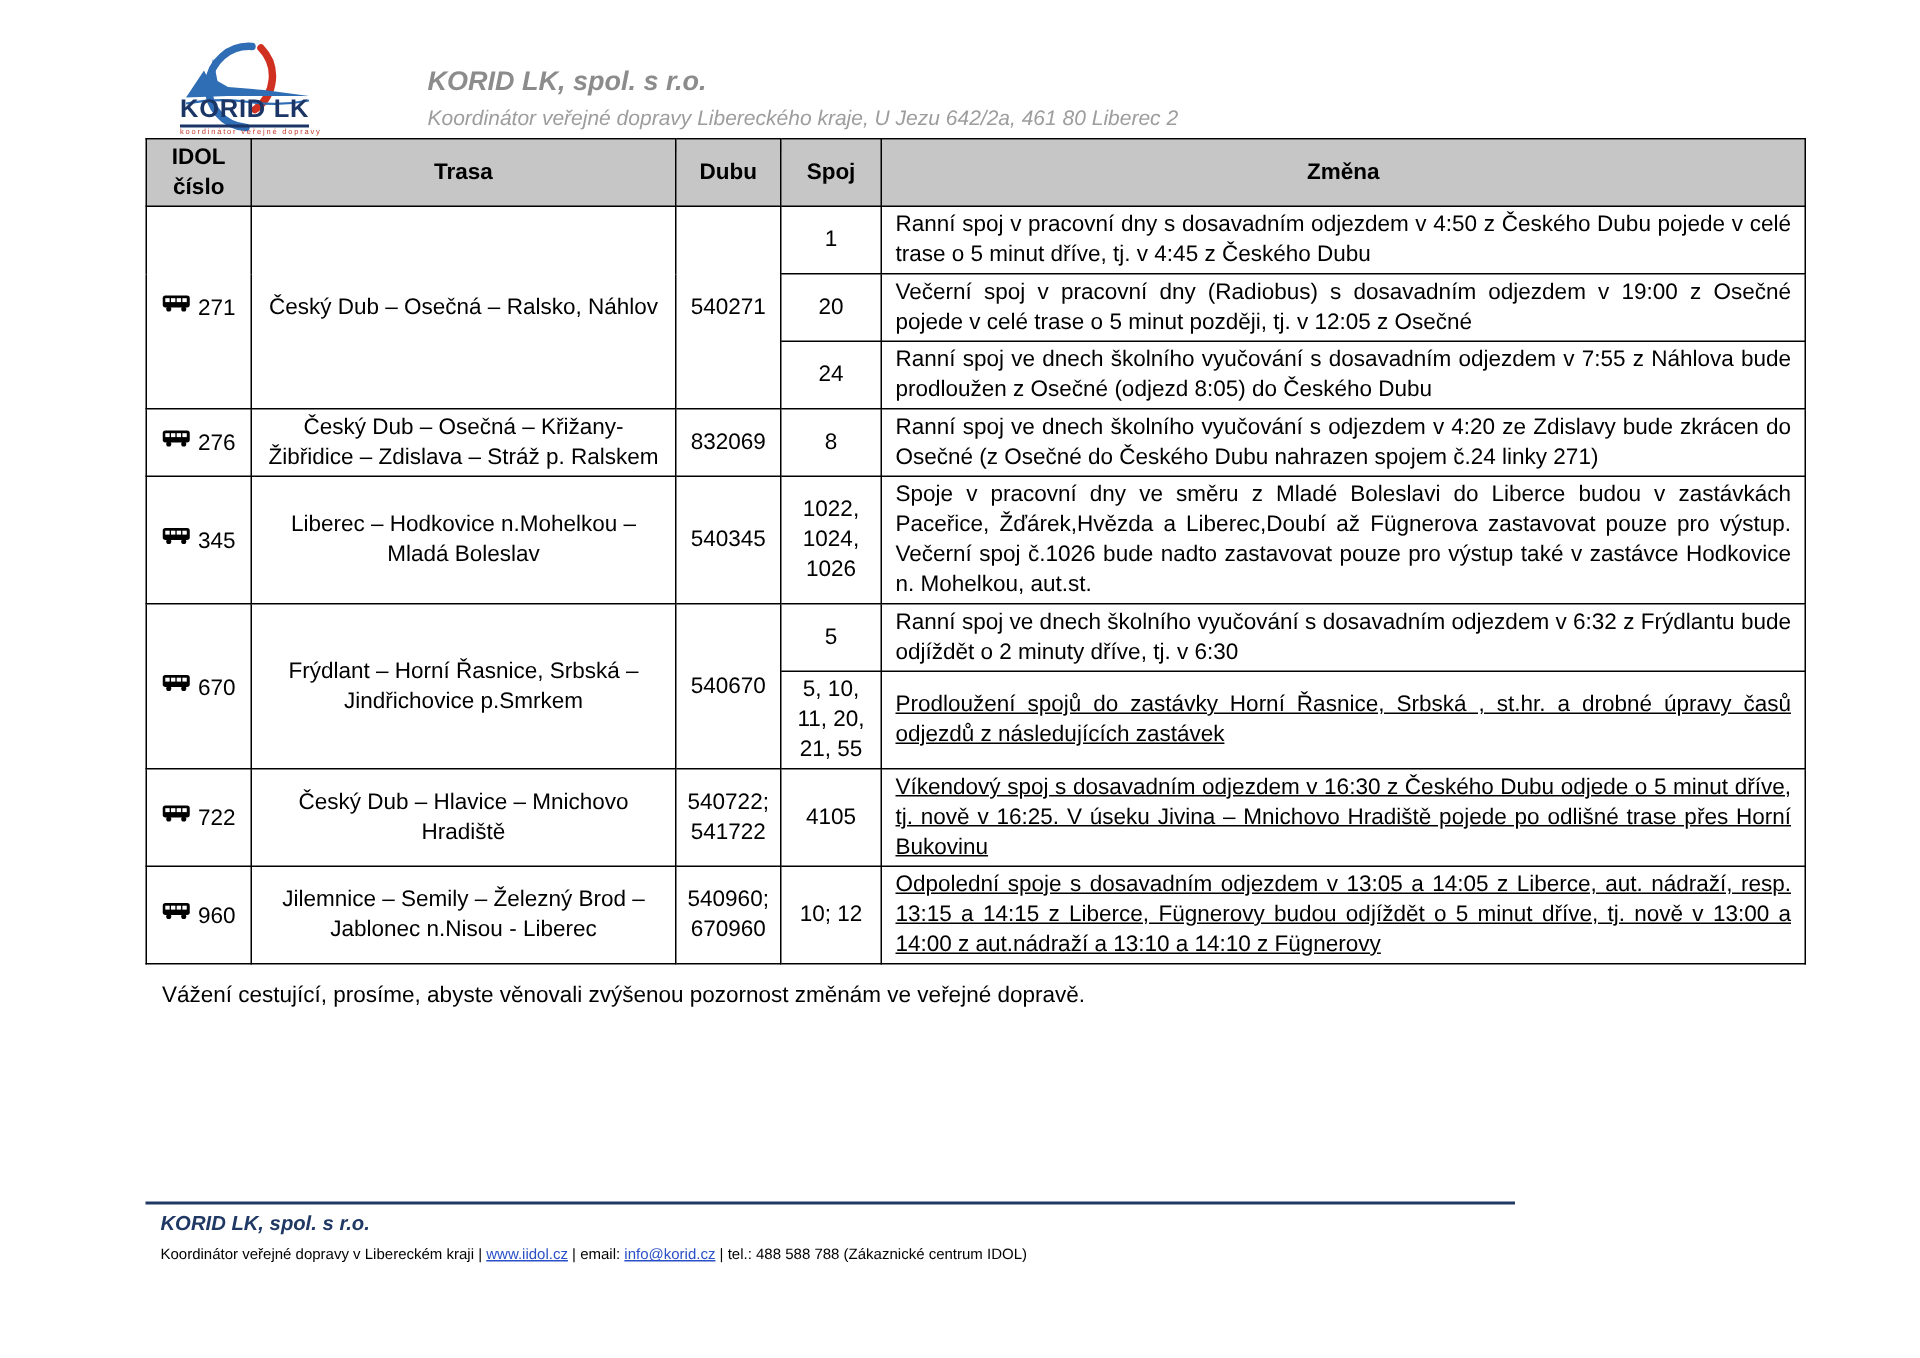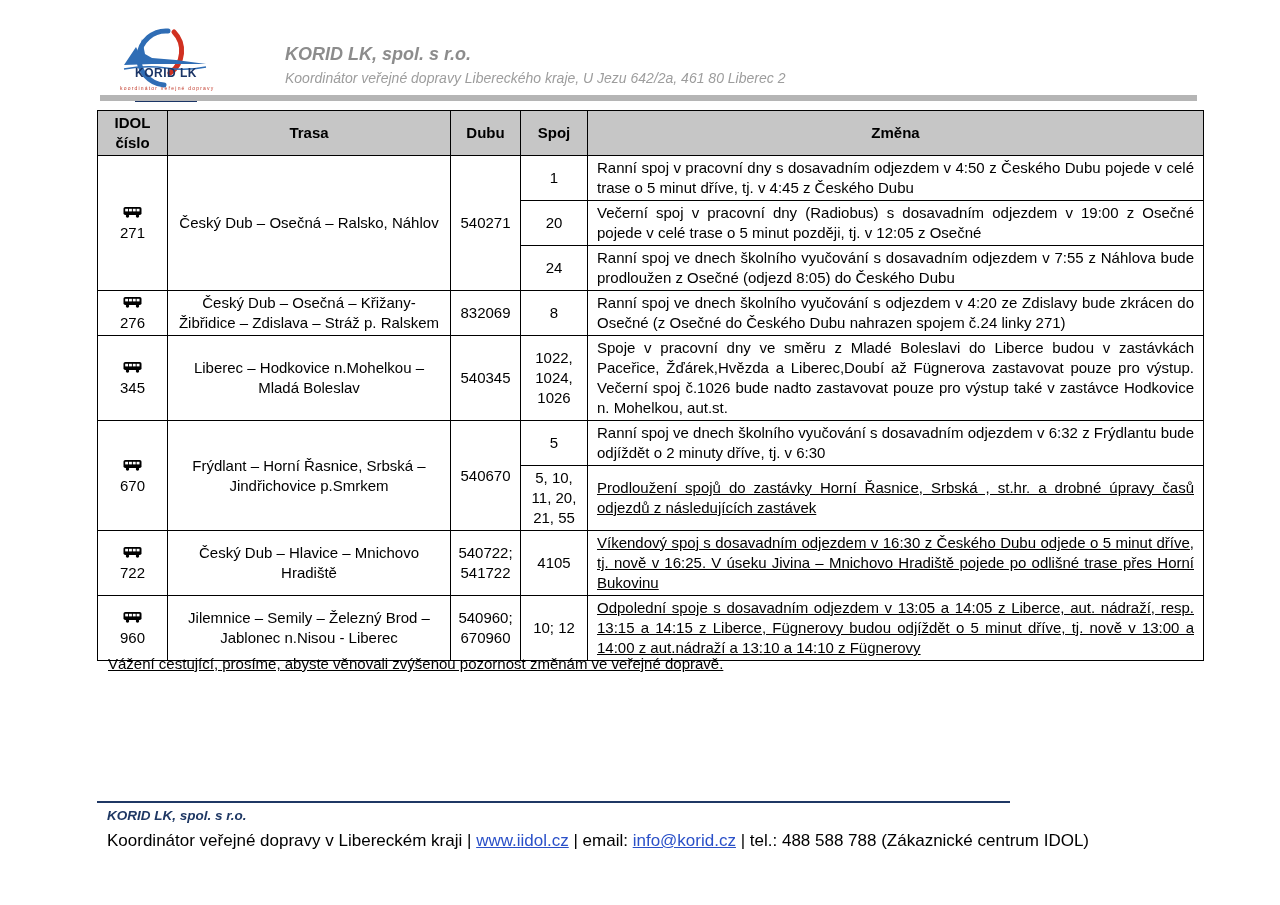--- a/index.html
+++ b/index.html
@@ -3,48 +3,48 @@
 <meta charset="utf-8">
 <style>
   * { margin: 0; padding: 0; box-sizing: border-box; }
   html, body { width: 1280px; height: 905px; background: #ffffff; font-family: "Liberation Sans", sans-serif; color: #000; }
   .page { position: relative; width: 1280px; height: 905px; background: #fff; overflow: hidden; }
 
   
   .letterhead { position: absolute; left: 0; top: 0; width: 1280px; height: 110px; }
   .logo { position: absolute; left: 106px; top: 27px; width: 120px; height: 68px; }
   .logo svg { position: absolute; left: 0; top: 0; }
-  .logo-name { position: absolute; left: 14px; top: 36px; font-size: 12px; font-weight: bold; color: #1b3566; letter-spacing: 0.5px; border-bottom: 2px solid #1b3566; padding-bottom: 17px; line-height: 20px; margin-left: 15px; }
+  .logo-name { position: absolute; left: 14px; top: 36px; font-size: 17px; font-weight: bold; color: #1b3566; letter-spacing: 0.5px; border-bottom: 2px solid #1b3566; padding-bottom: 0px; line-height: 20px; }
   .logo-tagline { position: absolute; left: 14px; top: 58px; font-size: 5px; color: #c23a2b; letter-spacing: 1.2px; white-space: nowrap; }
   .head-company { position: absolute; left: 285px; top: 44px; font-size: 18px; font-weight: bold; font-style: italic; color: #8c8c8c; }
   .head-address { position: absolute; left: 285px; top: 70px; font-size: 14px; font-style: italic; color: #9d9d9d; }
   .head-rule { position: absolute; left: 100px; top: 95px; width: 1097px; height: 6px; background: #b5b5b5; }
 
   
-  .tbl-wrap { position: absolute; left: 97px; top: 110px; width: 1106px; }
+  .tbl-wrap { position: absolute; left: 97px; top: 92px; width: 1106px; }
   table.changes { border-collapse: collapse; width: 1106px; table-layout: fixed; }
   table.changes th, table.changes td { border: 1.5px solid #000; vertical-align: middle; font-size: 15px; line-height: 20px; }
   table.changes thead th { background: #c6c6c6; font-weight: bold; text-align: center; height: 45px; padding: 2px 4px; }
   col.c-idol { width: 70px; } col.c-trasa { width: 283px; } col.c-linka { width: 70px; } col.c-spoj { width: 67px; } col.c-zmena { width: 616px; }
   td.cell-idol { text-align: center; padding: 2px 2px; }
   td.cell-trasa { text-align: center; padding: 2px 9px; }
   td.cell-linka { text-align: center; padding: 2px 6px; }
   td.cell-spoj  { text-align: center; padding: 2px 6px; }
   td.cell-zmena { text-align: justify; padding: 2px 9px; }
-  .idol-inner { display: inline-flex; align-items: center; gap: 5px; flex-direction: column; }
+  .idol-inner { display: inline-flex; gap: 5px; }
   .bus-icon { display: inline-block; width: 19px; height: 12px; }
   tr.h-2l  td.cell-zmena { height: 42px; }
   tr.h-3l  td.cell-zmena { height: 63px; text-decoration: underline; }
   tr.h-4l  td.cell-zmena { height: 84px; }
 
   
-  .note { position: absolute; left: 108px; top: 655px; font-size: 15px; color: #000; text-decoration: underline; }
+  .note { position: absolute; left: 108px; top: 655px; font-size: 15px; color: #000; }
   .foot-rule { position: absolute; left: 97px; top: 801px; width: 913px; height: 2px; background: #1f3864; }
   .foot-company { position: absolute; left: 107px; top: 808px; font-size: 13.5px; font-weight: bold; font-style: italic; color: #1f3864; }
-  .foot-info { position: absolute; left: 107px; top: 831px; font-size: 17px; color: #000; }
+  .foot-info { position: absolute; left: 107px; top: 831px; font-size: 10px; color: #000; }
   .foot-info a { color: #2a50c8; text-decoration: underline; }
 </style>
 </head>
 <body>
 
 <div class="page">
 
   <div class="letterhead">
     <div class="logo">
       <svg width="120" height="68" viewBox="0 0 120 68">

